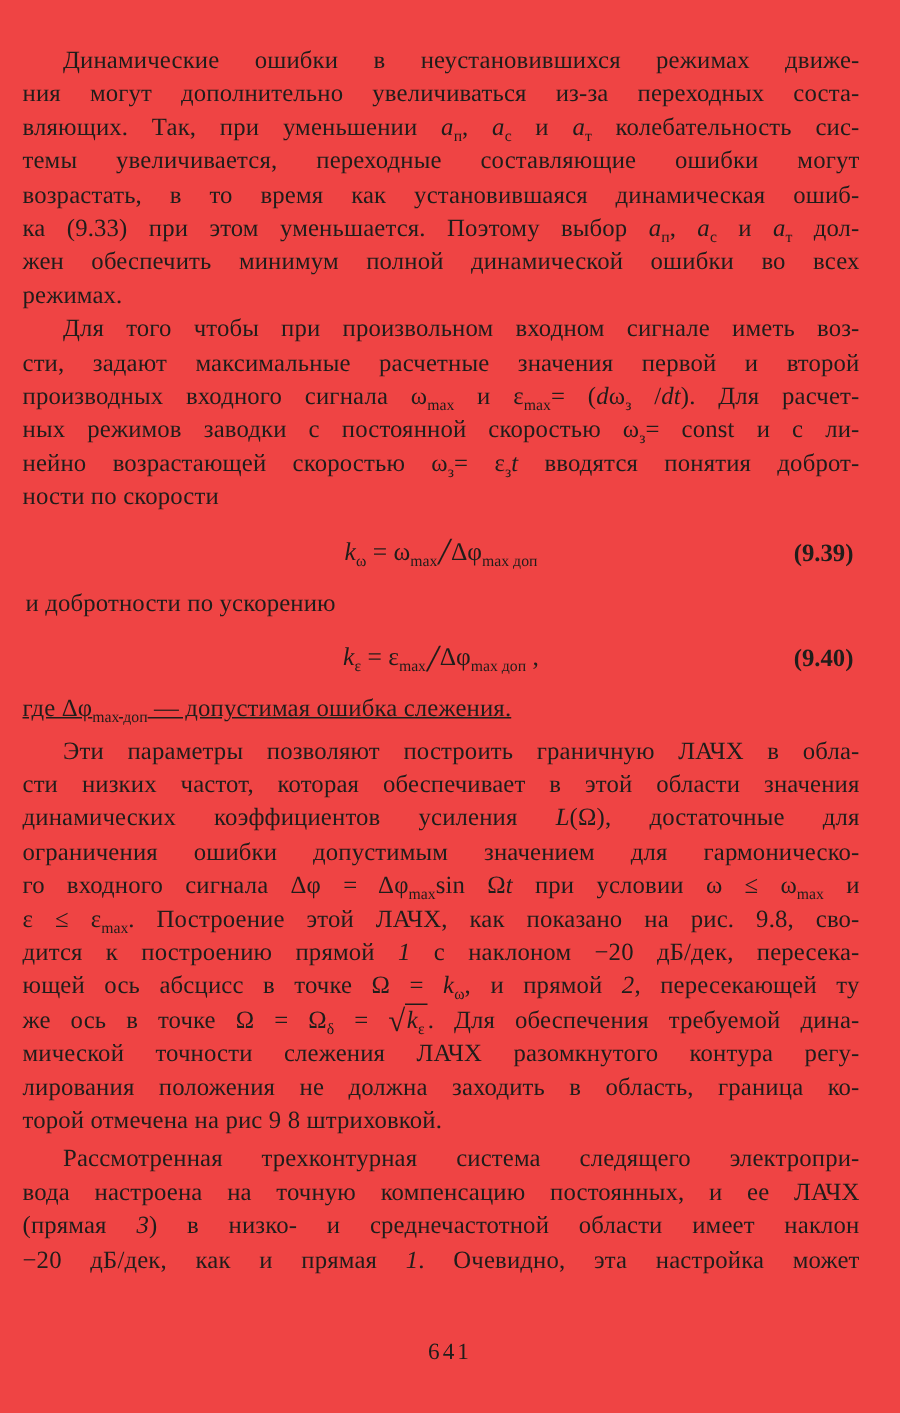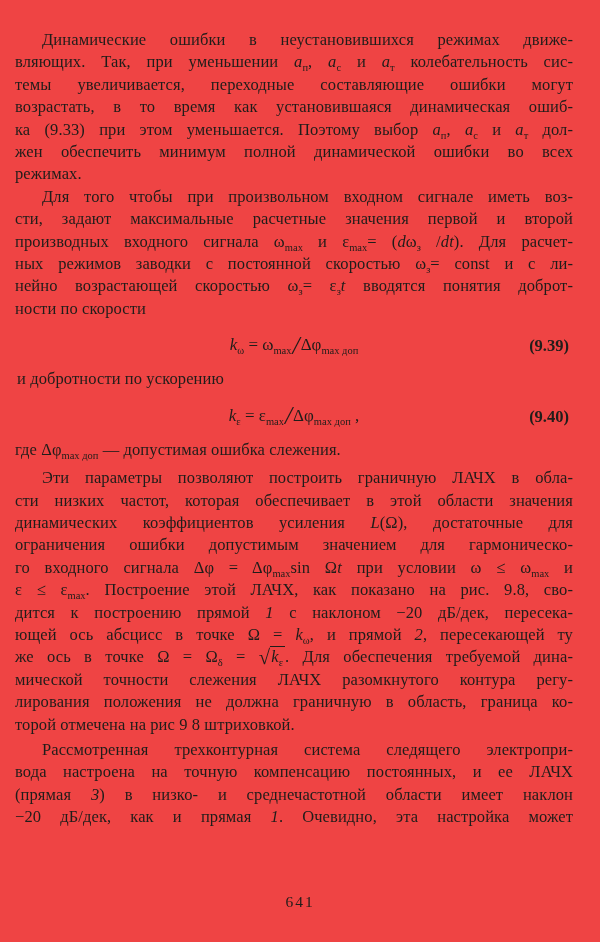--- a/index.html
+++ b/index.html
@@ -72,40 +72,41 @@
   .eq-number {
     position: absolute;
     right: 4px;
     top: 0;
     height: 28px;
     line-height: 30px;
     font-size: 16.5px;
     font-weight: bold;
   }
   [data-name="para-acceleration-quality"] { margin: 2px 0 0 2px; }
-  [data-name="para-where-definition"] { margin: 4px 0 6px 0; }
+  [data-name="para-where-definition"] { margin: 4px 0 6px 0; text-decoration: underline; }
   [data-name="para-lachh-construction"] { margin-top: 5px; }
   [data-name="para-three-loop-system"] { margin-top: 3px; }
   .page-number {
     position: absolute;
     left: 0;
     top: 893px;
     width: 100%;
     text-align: center;
     font-size: 15.5px;
     letter-spacing: 2px;
   }
 </style>
 </head>
 <body>
 
 <div class="book-page" data-name="book-page">
   <div class="text-column" data-name="text-column">
       <div class="para" data-name="para-dynamic-errors">
         <div class="line indent" data-name="text-line">Динамические ошибки в неустановившихся режимах движе-</div>
+        <div class="line" data-name="text-line">ния могут дополнительно увеличиваться из-за переходных соста-</div>
         <div class="line" data-name="text-line">вляющих. Так, при уменьшении <i>a</i><sub>п</sub>, <i>a</i><sub>с</sub> и <i>a</i><sub>т</sub> колебательность сис-</div>
         <div class="line" data-name="text-line">темы увеличивается, переходные составляющие ошибки могут</div>
         <div class="line" data-name="text-line">возрастать, в то время как установившаяся динамическая ошиб-</div>
         <div class="line" data-name="text-line">ка (9.33) при этом уменьшается. Поэтому выбор <i>a</i><sub>п</sub>, <i>a</i><sub>с</sub> и <i>a</i><sub>т</sub> дол-</div>
         <div class="line" data-name="text-line">жен обеспечить минимум полной динамической ошибки во всех</div>
         <div class="line lastline" data-name="text-line">режимах.</div>
       </div>
       <div class="para" data-name="para-input-signal">
         <div class="line indent" data-name="text-line">Для того чтобы при произвольном входном сигнале иметь воз-</div>
         <div class="line" data-name="text-line">сти, задают максимальные расчетные значения первой и второй</div>
@@ -126,21 +127,21 @@
         <div class="line indent" data-name="text-line">Эти параметры позволяют построить граничную ЛАЧХ в обла-</div>
         <div class="line" data-name="text-line">сти низких частот, которая обеспечивает в этой области значения</div>
         <div class="line" data-name="text-line">динамических коэффициентов усиления <i>L</i>(Ω), достаточные для</div>
         <div class="line" data-name="text-line">ограничения ошибки допустимым значением для гармоническо-</div>
         <div class="line" data-name="text-line">го входного сигнала Δφ = Δφ<sub>max</sub>sin Ω<i>t</i> при условии ω ≤ ω<sub>max</sub> и</div>
         <div class="line" data-name="text-line">ε ≤ ε<sub>max</sub>. Построение этой ЛАЧХ, как показано на рис. 9.8, сво-</div>
         <div class="line" data-name="text-line">дится к построению прямой <i>1</i> с наклоном −20 дБ/дек, пересека-</div>
         <div class="line" data-name="text-line">ющей ось абсцисс в точке Ω = <i>k</i><sub>ω</sub>, и прямой <i>2</i>, пересекающей ту</div>
         <div class="line" data-name="text-line">же ось в точке Ω = Ω<sub>δ</sub> = <span class="sqrt">√</span><span class="ovl"><i>k</i><sub>ε</sub></span>. Для обеспечения требуемой дина-</div>
         <div class="line" data-name="text-line">мической точности слежения ЛАЧХ разомкнутого контура регу-</div>
-        <div class="line" data-name="text-line">лирования положения не должна граничную в область, граница ко-</div>
+        <div class="line" data-name="text-line">лирования положения не должна заходить в область, граница ко-</div>
         <div class="line lastline" data-name="text-line">торой отмечена на рис 9 8 штриховкой.</div>
       </div>
       <div class="para" data-name="para-three-loop-system">
         <div class="line indent" data-name="text-line">Рассмотренная трехконтурная система следящего электропри-</div>
         <div class="line" data-name="text-line">вода настроена на точную компенсацию постоянных, и ее ЛАЧХ</div>
         <div class="line" data-name="text-line">(прямая <i>3</i>) в низко- и среднечастотной области имеет наклон</div>
         <div class="line" data-name="text-line">−20 дБ/дек, как и прямая <i>1</i>. Очевидно, эта настройка может</div>
       </div>
     </div>
   <div class="page-number" data-name="page-number">641</div>

